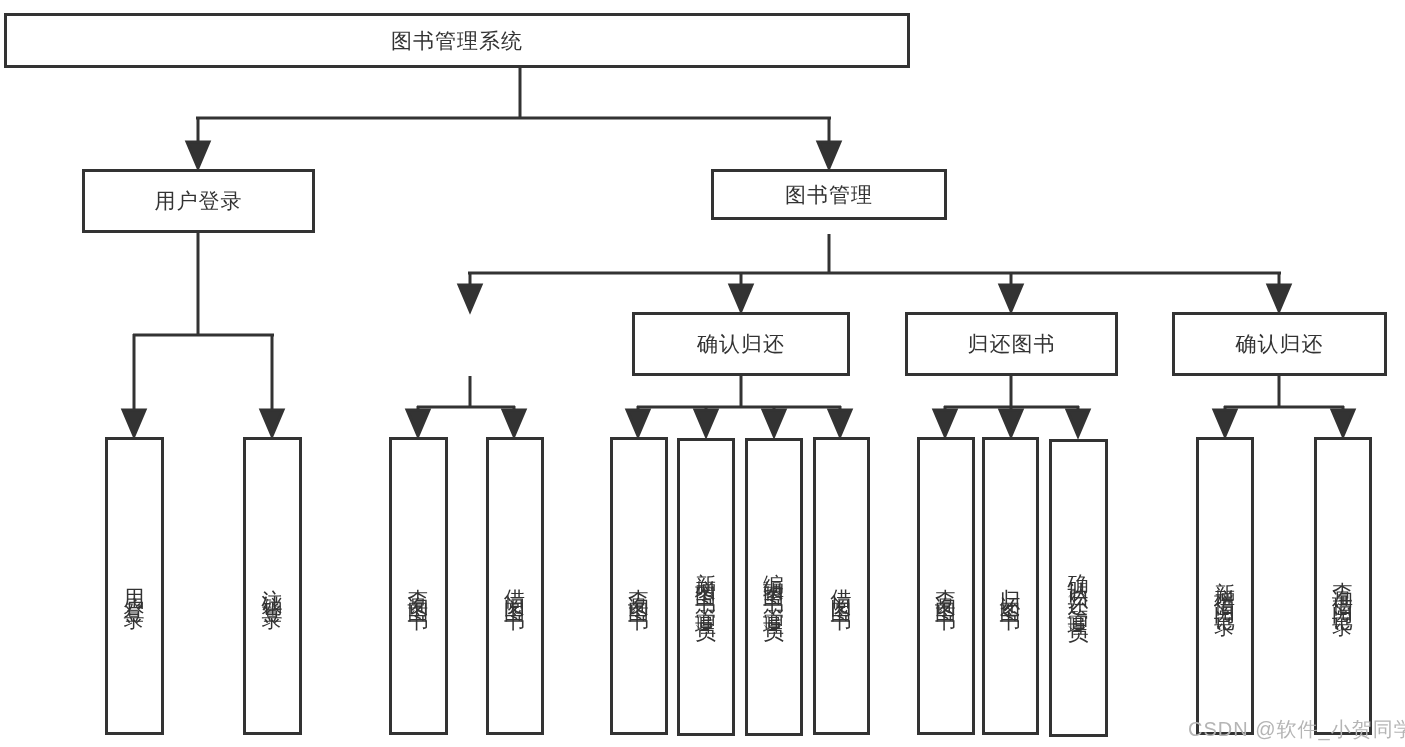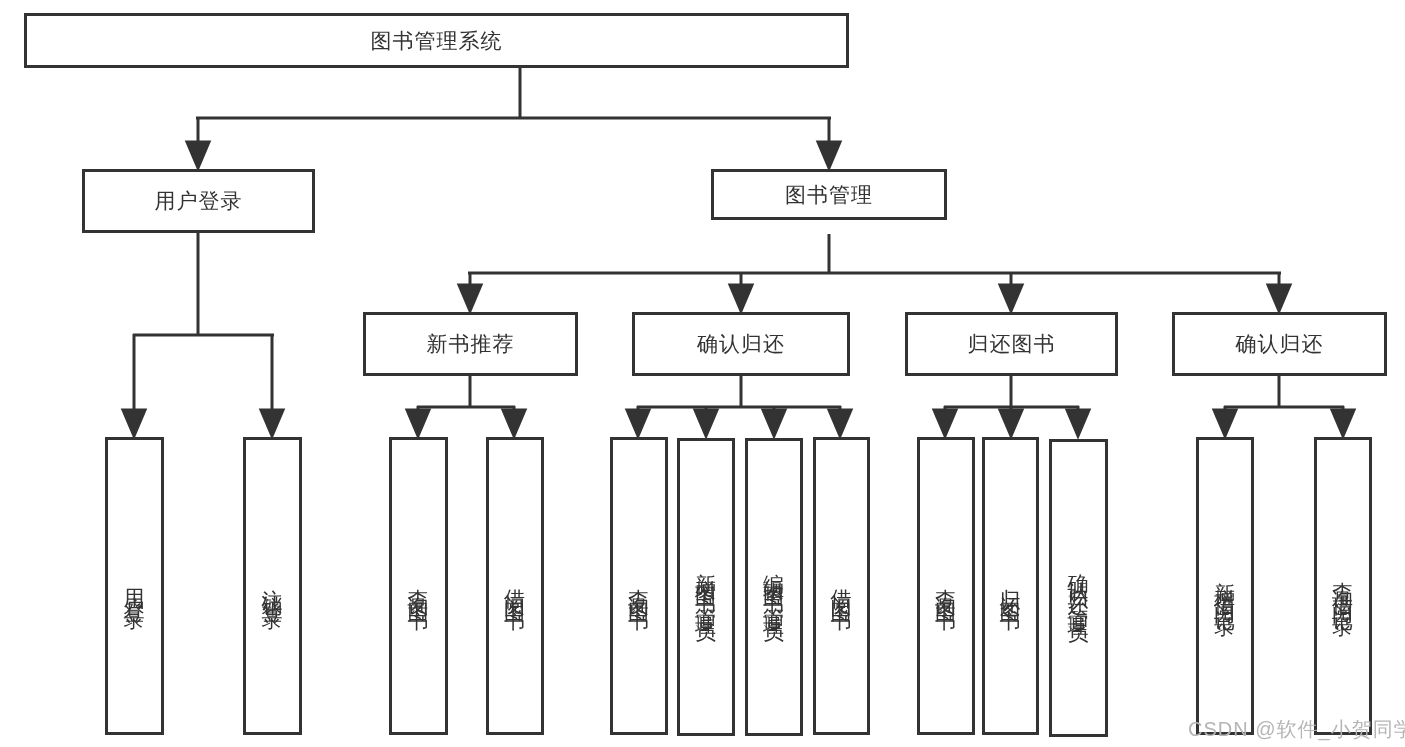--- a/index.html
+++ b/index.html
@@ -89,34 +89,31 @@
 
       <line x1="1279" y1="376" x2="1279" y2="408"></line>
       <line x1="1224" y1="407" x2="1344" y2="407"></line>
       <line x1="1225" y1="406" x2="1225" y2="414"></line>
       <polygon points="1214,410 1236,410 1225,436"></polygon>
       <line x1="1343" y1="406" x2="1343" y2="414"></line>
       <polygon points="1332,410 1354,410 1343,436"></polygon>
     </g>
   </svg>
 
-  <div class="node" style="left:24px;top:13px;width:825px;height:55px">
+  <div class="node" style="left:4px;top:13px;width:906px;height:55px">
     <span class="lbl">图书管理系统</span>
   </div>
 
   <div class="node" style="left:82px;top:169px;width:233px;height:64px">
     <span class="lbl">用户登录</span>
   </div>
   <div class="node" style="left:711px;top:169px;width:236px;height:51px">
     <span class="lbl">图书管理</span>
   </div>
 
-  <div class="node" style="left:363px;top:312px;width:215px;height:64px">
-    <span class="lbl">新书推荐</span>
-  </div>
   <div class="node" style="left:632px;top:312px;width:218px;height:64px">
     <span class="lbl">确认归还</span>
   </div>
   <div class="node" style="left:905px;top:312px;width:213px;height:64px">
     <span class="lbl">归还图书</span>
   </div>
   <div class="node" style="left:1172px;top:312px;width:215px;height:64px">
     <span class="lbl">确认归还</span>
   </div>
 

